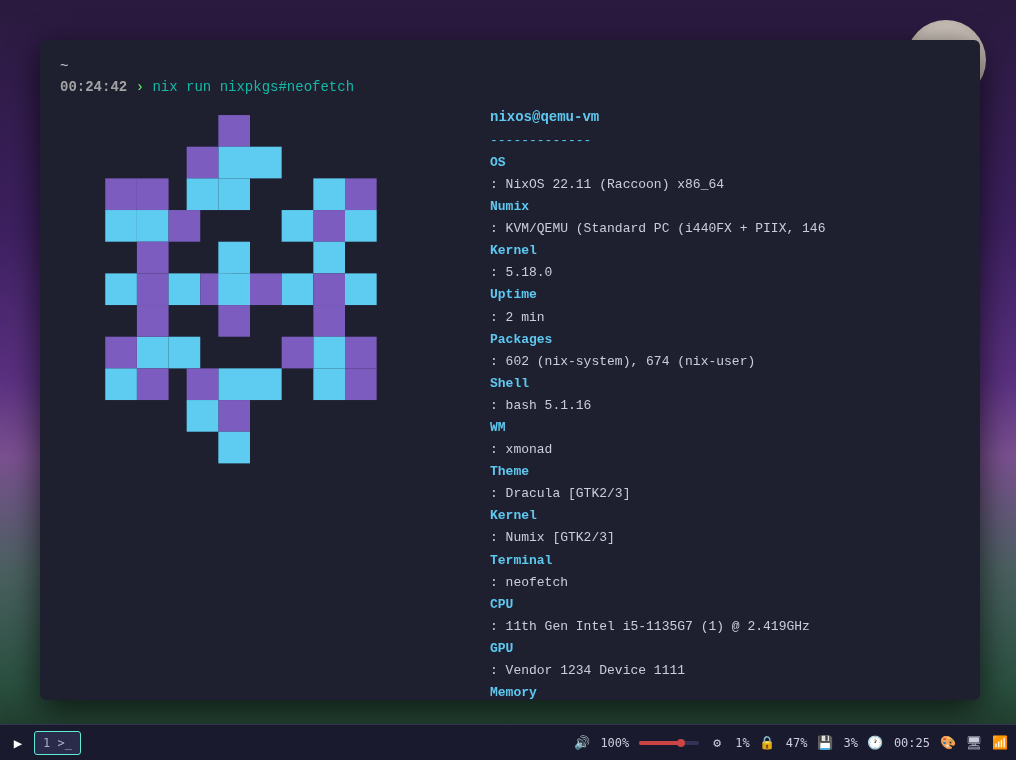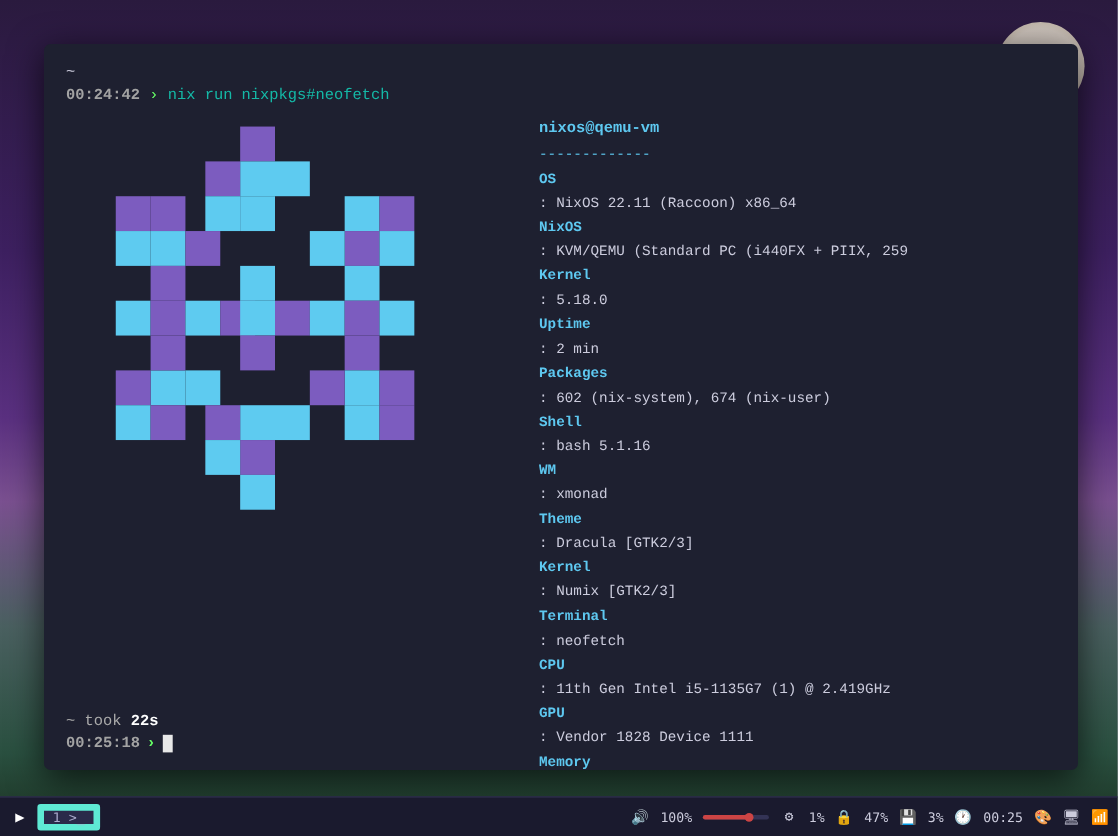--- a/index.html
+++ b/index.html
@@ -46,21 +46,21 @@
       display: flex;
       align-items: center;
       justify-content: center;
       color: #ffffff;
       font-size: 14px;
       cursor: pointer;
     }
 
     .taskbar-terminal {
       background: #2a2a4a;
-      border: 6px solid #5eead4;
+      border: 1px solid #5eead4;
       border-radius: 3px;
       padding: 2px 8px;
       color: #aaaacc;
       font-size: 12px;
       height: 24px;
       display: flex;
       align-items: center;
       cursor: pointer;
     }
 
@@ -335,22 +335,22 @@
 
       <div class="neofetch-info">
         <div class="info-username">nixos@qemu-vm</div>
         <div class="info-separator">-------------</div>
 
         <div class="info-line">
           <span class="info-key">OS</span>
           <span class="info-value">: <span>NixOS 22.11 (Raccoon) x86_64</span></span>
         </div>
         <div class="info-line">
-          <span class="info-key">NixOS</span>
-          <span class="info-value">: <span>KVM/QEMU (Standard PC (i440FX + PIIX, 259</span></span>
+          <span class="info-key">Numix</span>
+          <span class="info-value">: <span>KVM/QEMU (Standard PC (i440FX + PIIX, 146</span></span>
         </div>
         <div class="info-line">
           <span class="info-key">Kernel</span>
           <span class="info-value">: <span>5.18.0</span></span>
         </div>
         <div class="info-line">
           <span class="info-key">Uptime</span>
           <span class="info-value">: <span>2 min</span></span>
         </div>
         <div class="info-line">
@@ -376,21 +376,21 @@
         <div class="info-line">
           <span class="info-key">Terminal</span>
           <span class="info-value">: <span>neofetch</span></span>
         </div>
         <div class="info-line">
           <span class="info-key">CPU</span>
           <span class="info-value">: <span>11th Gen Intel i5-1135G7 (1) @ 2.419GHz</span></span>
         </div>
         <div class="info-line">
           <span class="info-key">GPU</span>
-          <span class="info-value">: <span>Vendor 1828 Device 1111</span></span>
+          <span class="info-value">: <span>Vendor 1234 Device 1111</span></span>
         </div>
         <div class="info-line">
           <span class="info-key">Memory</span>
           <span class="info-value">: <span>459MiB / 977MiB</span></span>
         </div>
 
         <div class="color-swatches" id="swatches-top">
             <div class="swatch" style="background: rgb(26, 26, 26);"></div>
             <div class="swatch" style="background: rgb(204, 0, 0);"></div>
             <div class="swatch" style="background: rgb(0, 204, 0);"></div>
@@ -406,30 +406,20 @@
             <div class="swatch" style="background: rgb(68, 255, 68);"></div>
             <div class="swatch" style="background: rgb(255, 255, 68);"></div>
             <div class="swatch" style="background: rgb(187, 153, 255);"></div>
             <div class="swatch" style="background: rgb(255, 68, 255);"></div>
             <div class="swatch" style="background: rgb(68, 255, 255);"></div>
             <div class="swatch" style="background: rgb(255, 255, 255);"></div>
           </div>
       </div>
     </div>
 
-    <div class="terminal-footer">
-      <div class="took-line">
-        <span>~ took </span><span class="took-duration">22s</span>
-      </div>
-      <div class="prompt-line">
-        <span class="terminal-prompt-time">00:25:18</span>
-        <span class="terminal-prompt-arrow"> › </span>
-        <span class="cursor-block"></span>
-      </div>
-    </div>
 
   </div>
 </div>
 
 <div class="taskbar">
   <div class="taskbar-start">▶</div>
   <div class="taskbar-terminal">1 &gt;_</div>
   <div class="taskbar-spacer"></div>
   <div class="taskbar-right">
     <span class="taskbar-icon">🔊</span>

